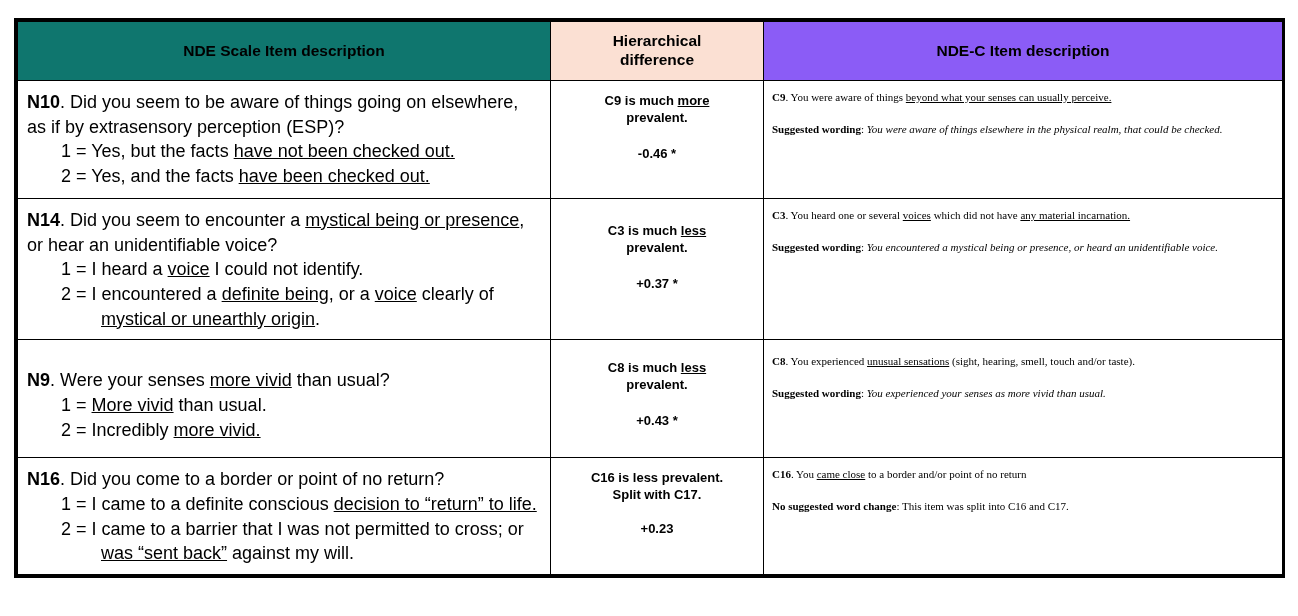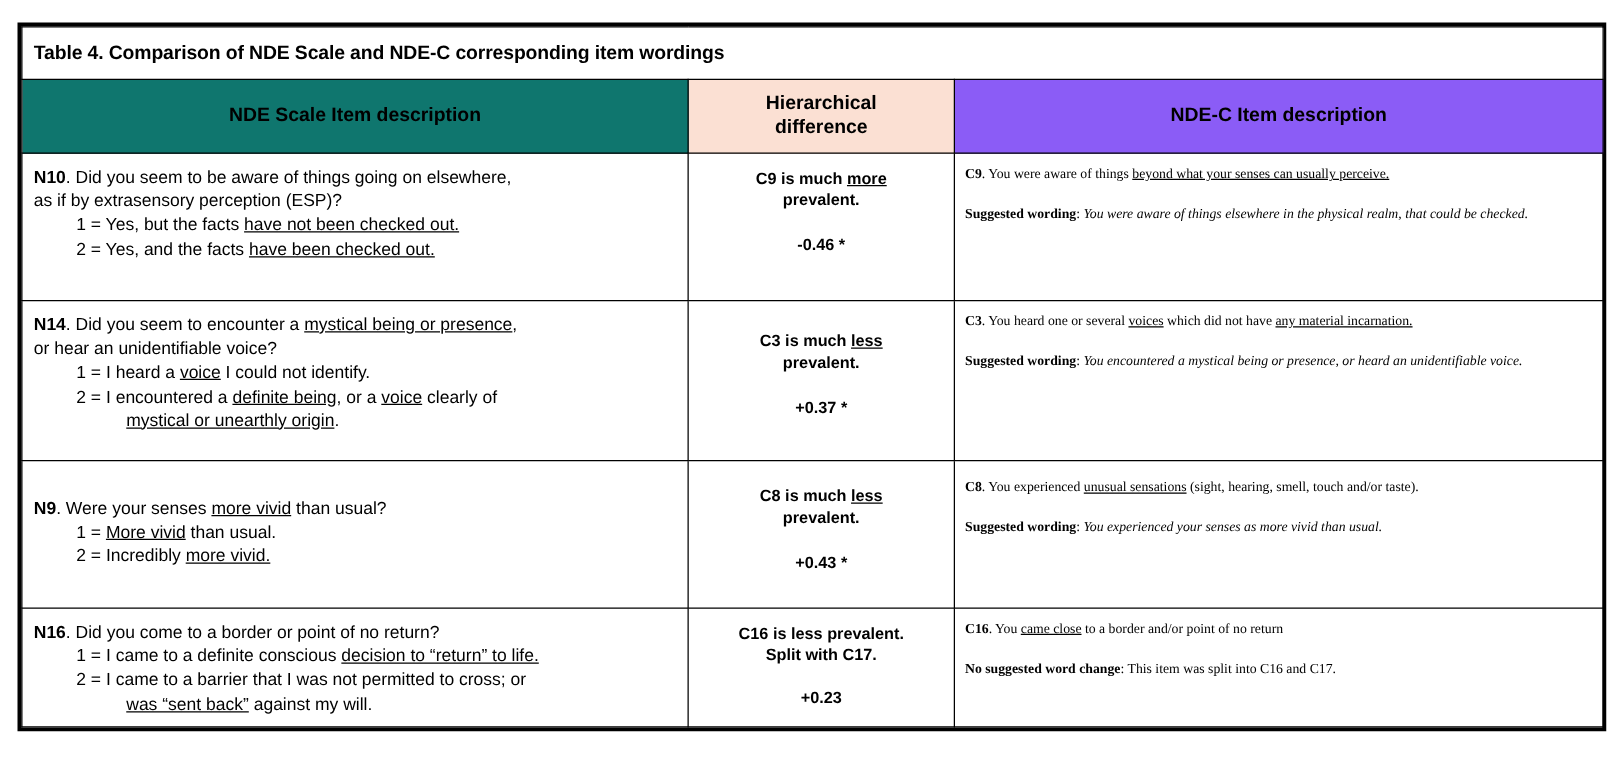--- a/index.html
+++ b/index.html
@@ -60,21 +60,21 @@
   .hdr-green { background: #0f766e; }
   .hdr-pink  { background: #fbe0d3; margin-top: 36px; }
   .hdr-cream { background: #8b5cf6; }
 
   .col-left   { width: 533px; }
   .col-mid    { width: 213px; }
   .col-right  { width: 519px; }
 
   .cell-left {
     padding: 9px 6px 8px 9px !important;
-    font-size: 14px;
+    font-size: 18px;
     line-height: 1.37;
   }
   .cell-mid {
     padding: 12px 6px 8px 6px !important;
     text-align: center;
     font-weight: bold;
     font-size: 13px;
     line-height: 1.30;
   }
   .cell-right {
@@ -121,23 +121,20 @@
 <div class="page">
 
   <div class="table-wrap">
     <table class="main">
       <colgroup>
         <col class="col-left">
           <col class="col-mid">
           <col class="col-right">
       </colgroup>
       <tbody>
-        <tr>
-          <td class="title-cell" colspan="3">Table 4. Comparison of NDE Scale and NDE-C corresponding item wordings</td>
-        </tr>
 
         <tr>
           <td class="hdr hdr-green">NDE Scale Item description</td>
           <td class="hdr hdr-pink">
             <span>Hierarchical</span><br>
             <span>difference</span>
           </td>
           <td class="hdr hdr-cream">NDE-C Item description</td>
         </tr>
 

